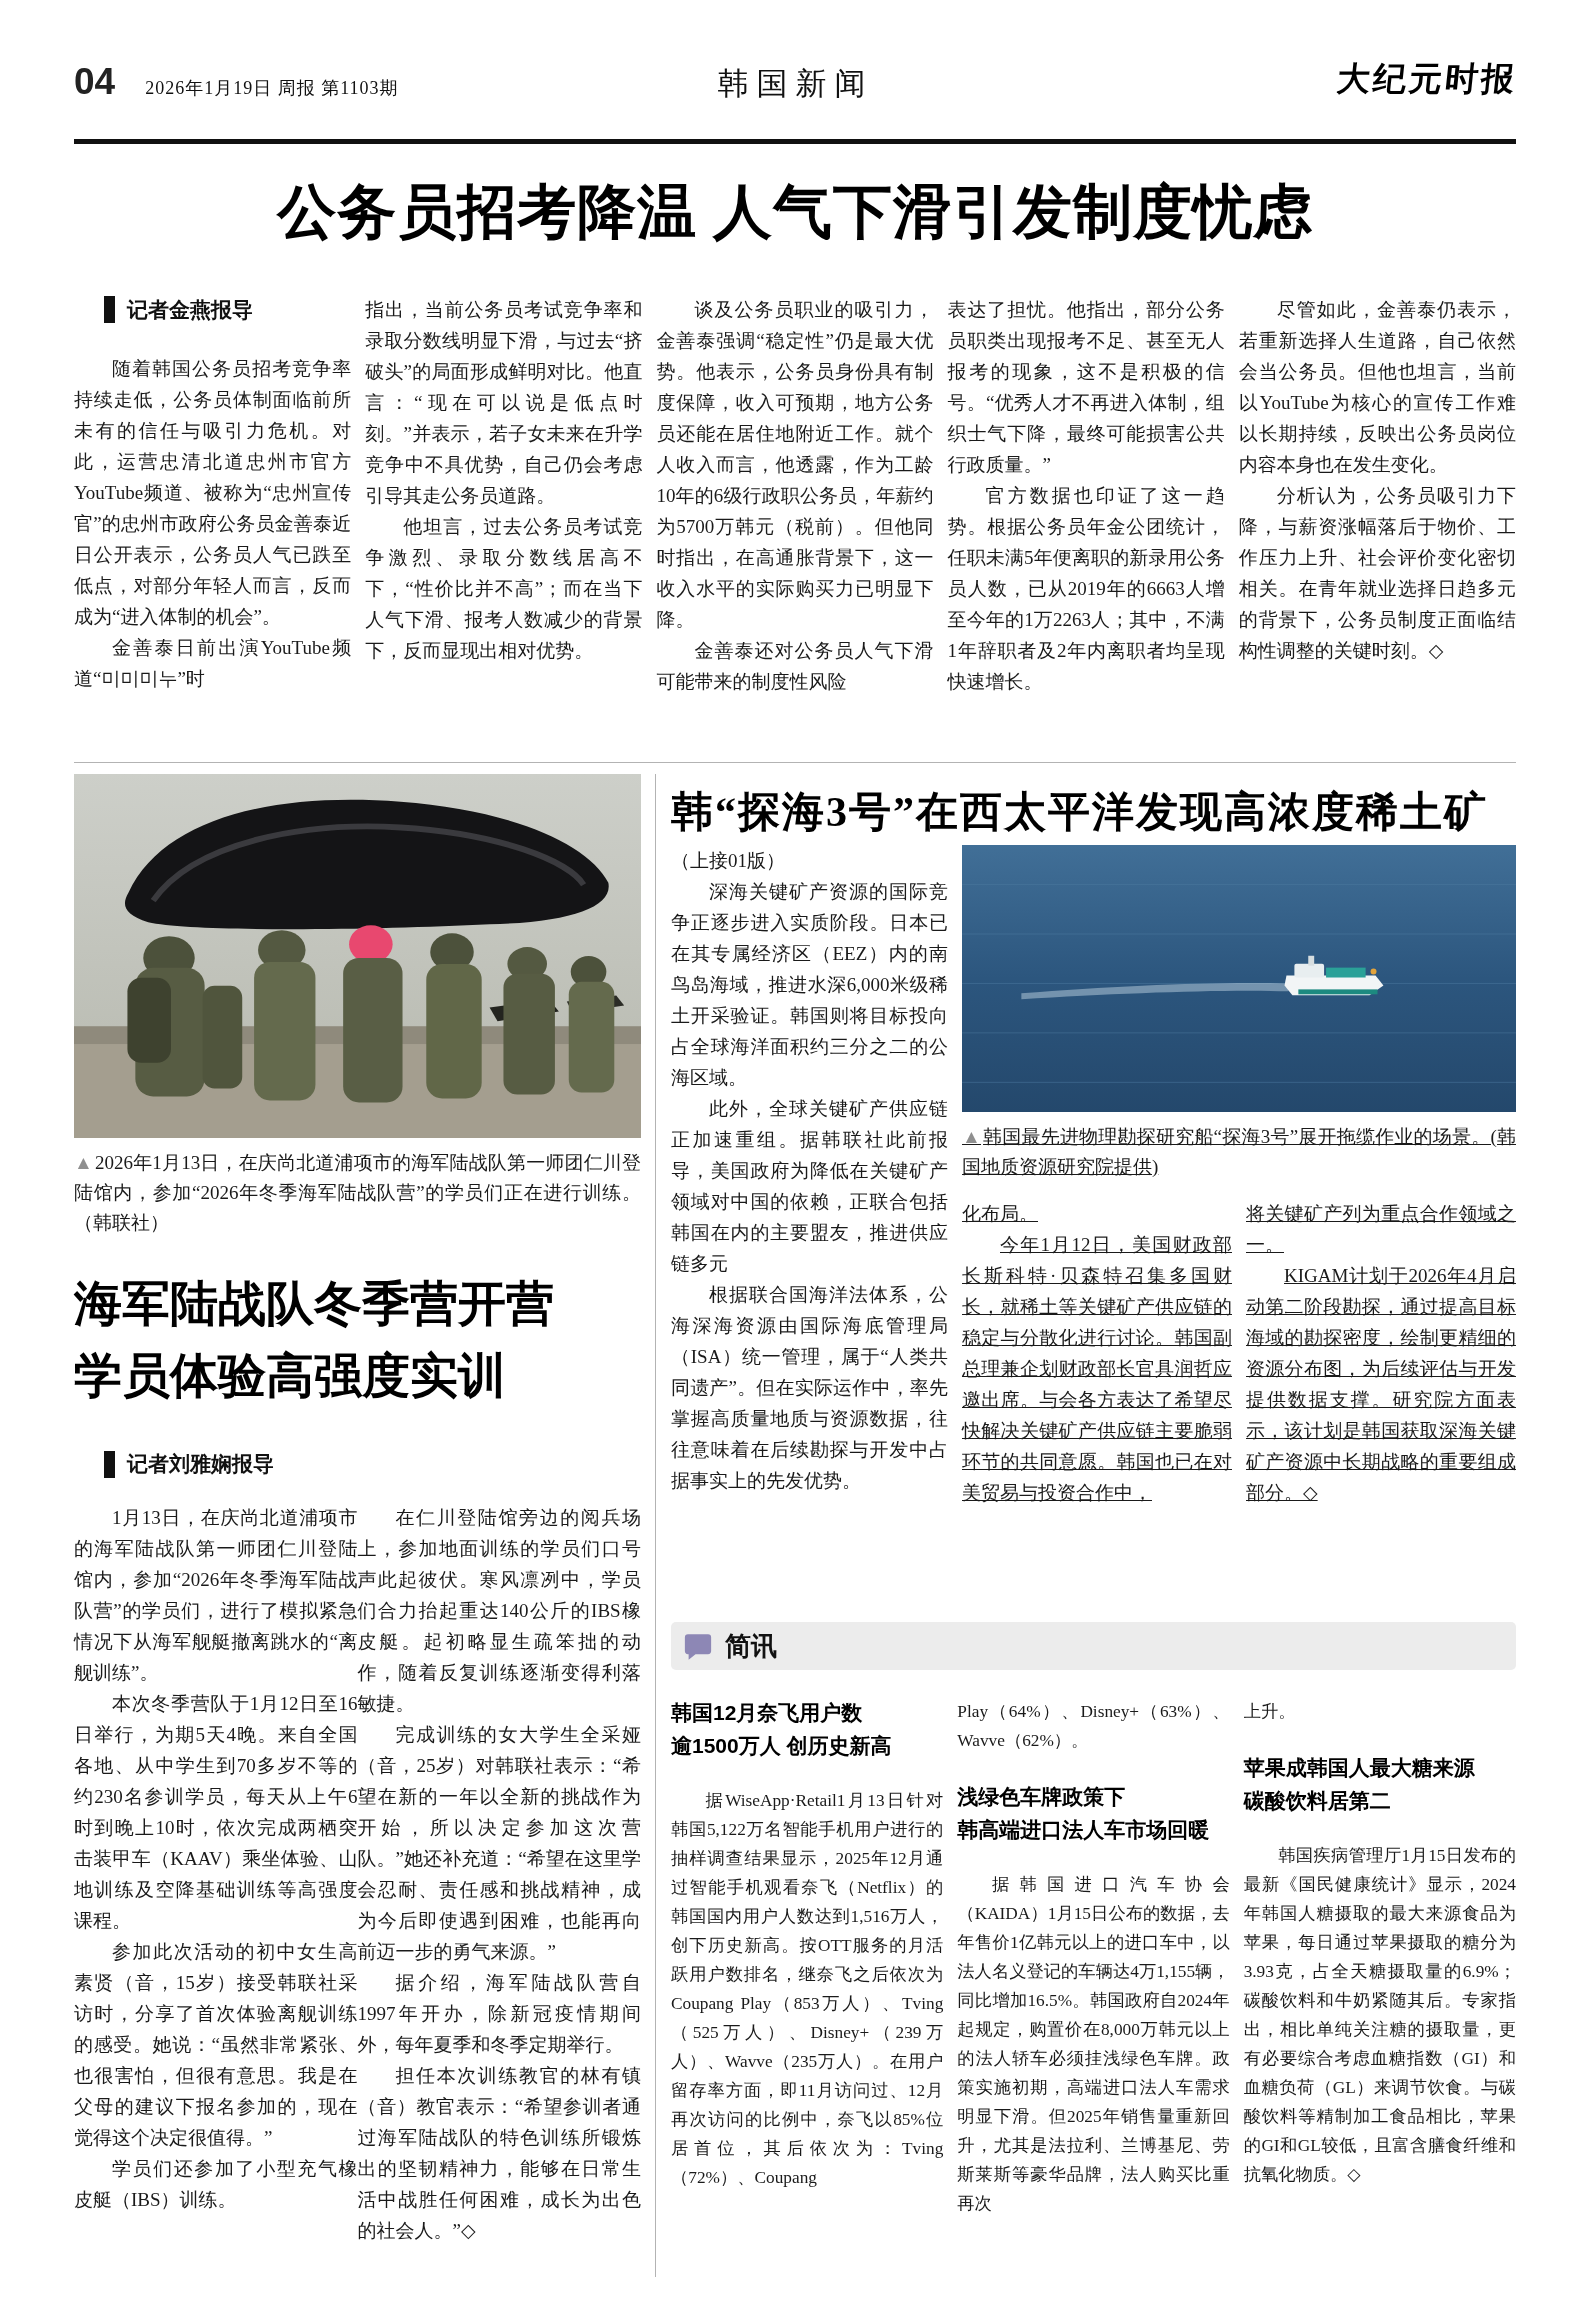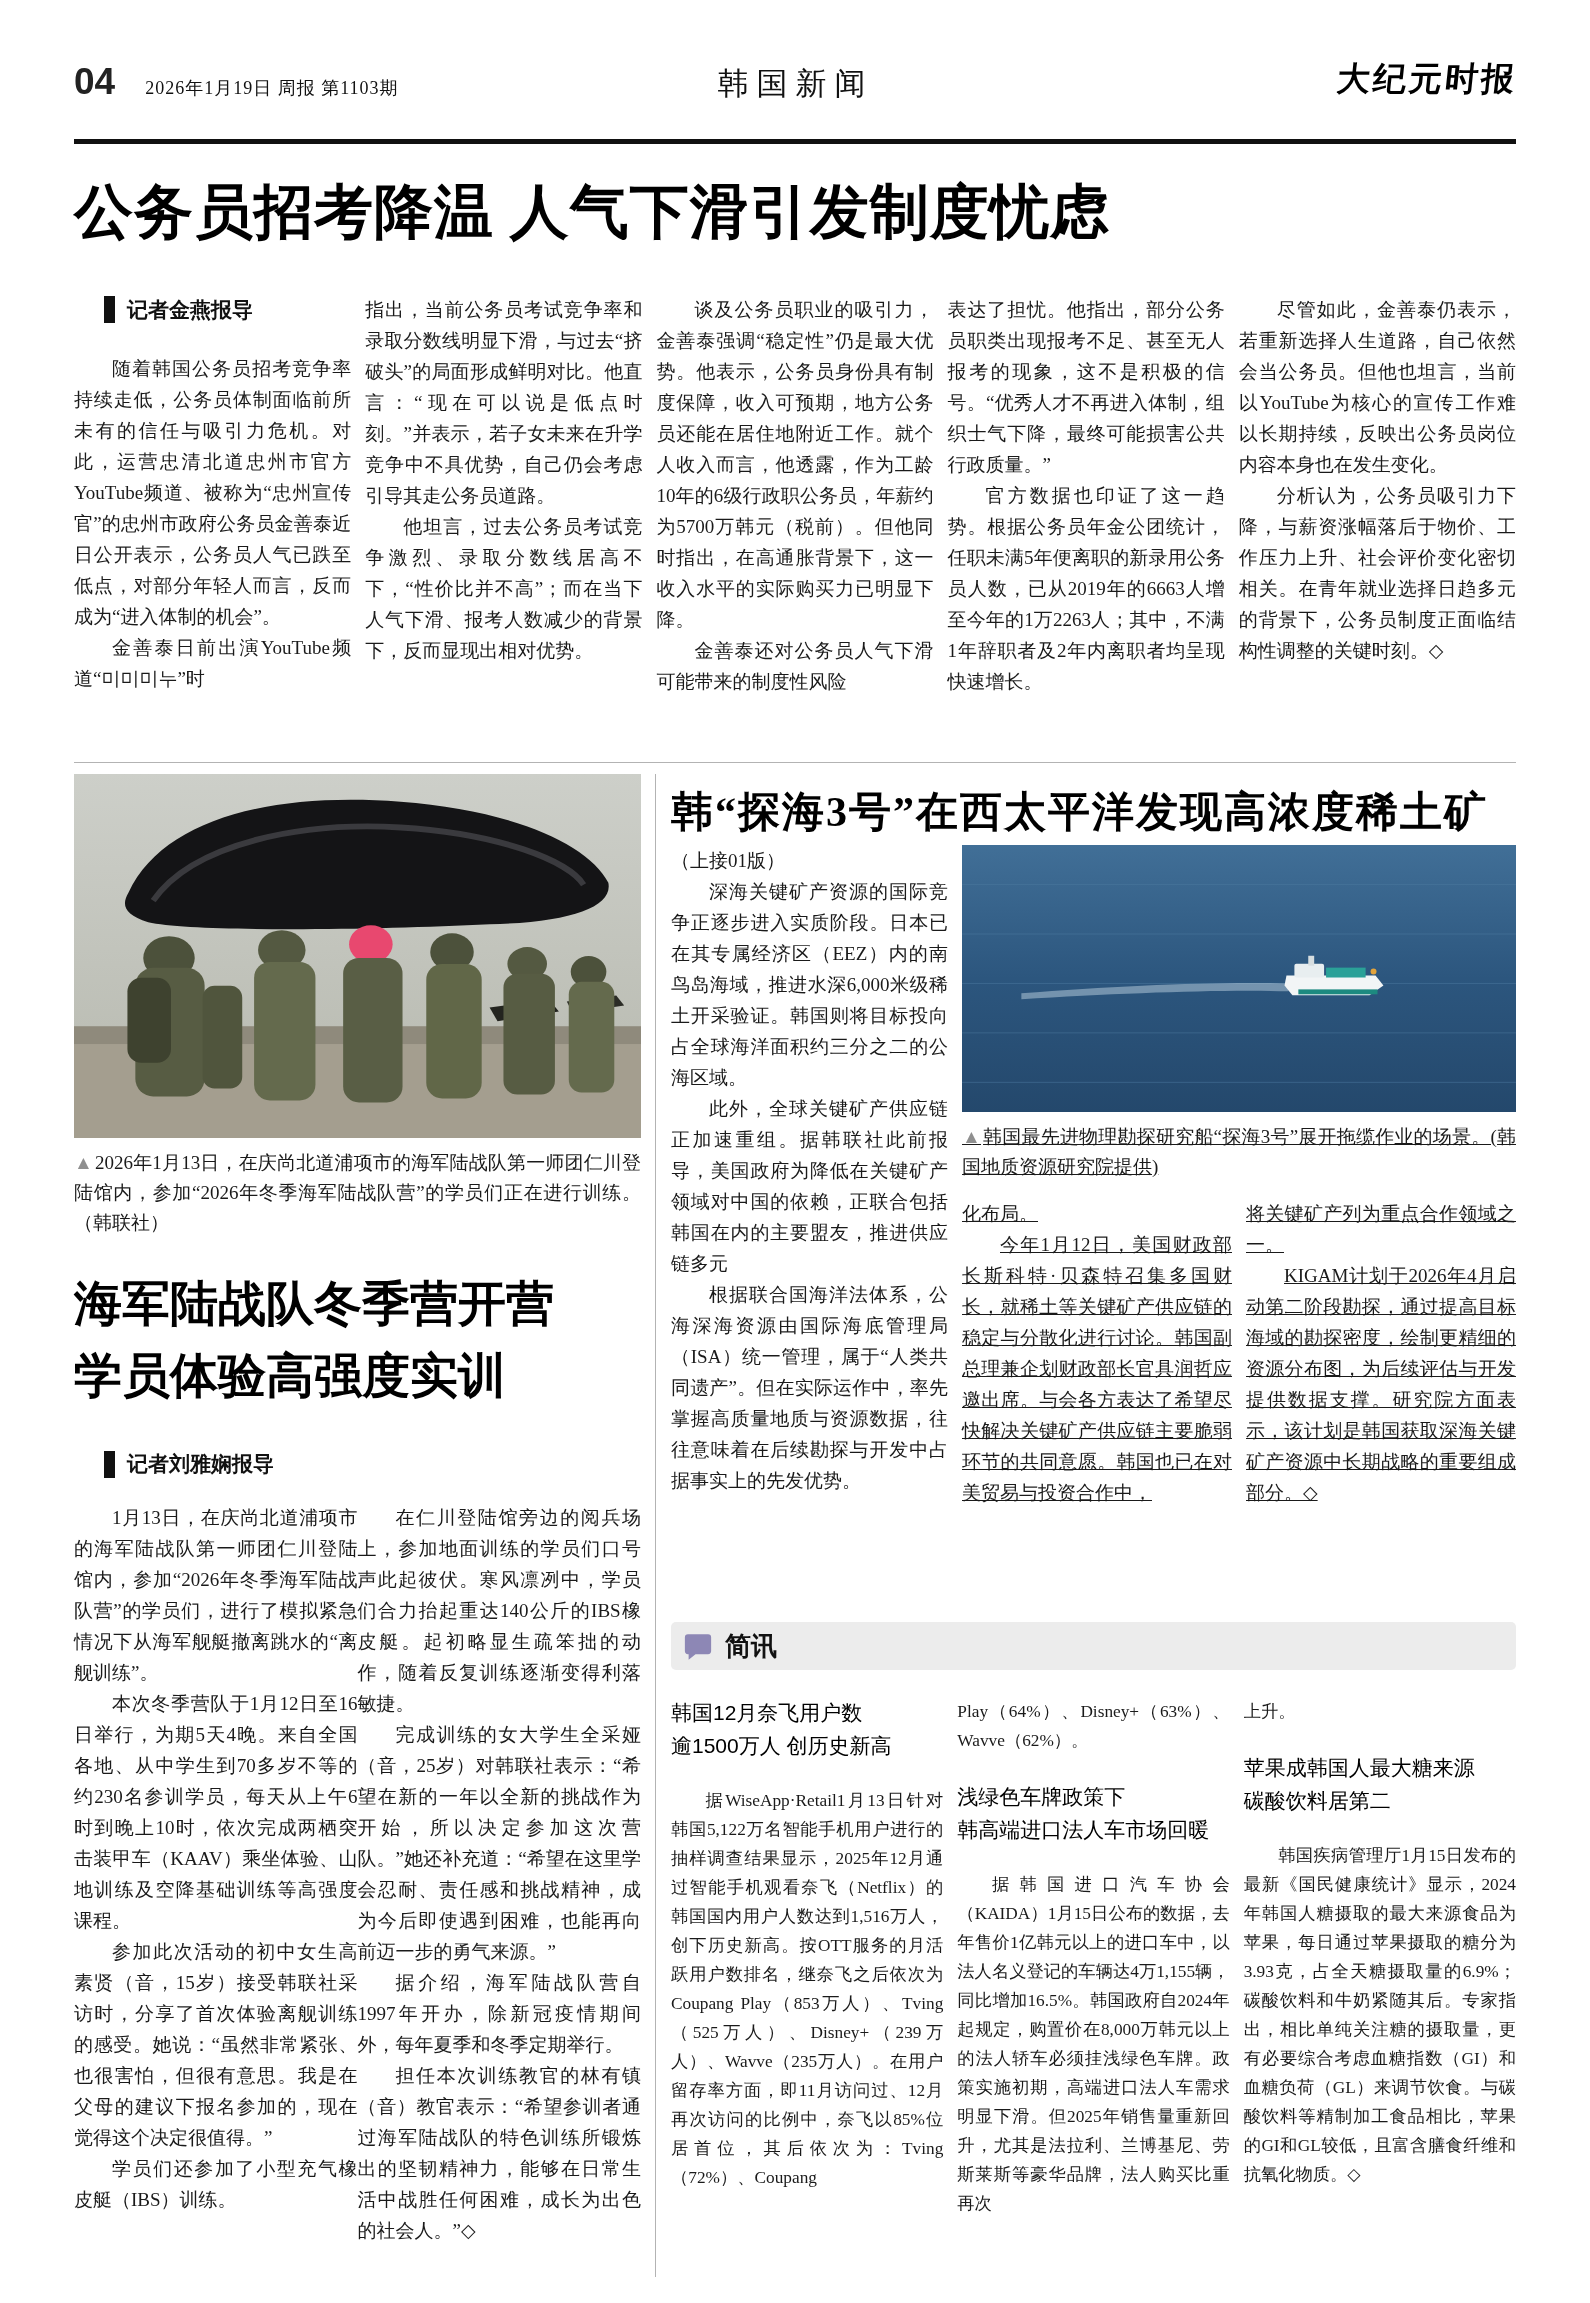--- a/index.html
+++ b/index.html
@@ -8,21 +8,21 @@
   
   .hdr-left{position:absolute;left:74px;top:61px;display:flex;align-items:baseline;}
   .page-num{font-family:"Liberation Sans","DejaVu Sans",sans-serif;font-size:37px;font-weight:700;color:#222;}
   .date-line{margin-left:30px;font-size:18px;color:#111;letter-spacing:1px;}
   .section-title{position:absolute;left:0;right:0;top:63px;text-align:center;font-size:31px;letter-spacing:8px;color:#111;}
   .masthead{position:absolute;right:74px;top:57px;font-size:33px;font-weight:900;letter-spacing:3px;
             transform:skewX(-6deg);color:#000;}
   .rule-black{position:absolute;left:74px;top:139px;width:1442px;height:5px;background:#111;}
   
   .art1{position:absolute;left:74px;top:176px;width:1442px;}
-  .art1-headline{text-align:left;font-size:59px;font-weight:900;line-height:1.25;letter-spacing:1px;color:#000;}
+  .art1-headline{text-align:center;font-size:59px;font-weight:900;line-height:1.25;letter-spacing:1px;color:#000;}
   .art1-cols{display:flex;gap:14px;margin-top:44px;}
   .col{flex:1;min-width:0;font-size:19px;line-height:31px;text-align:justify;}
   .para{margin:0;text-indent:2em;}
   .para.cont{text-indent:0;}
   .byline{display:flex;align-items:center;margin-bottom:28px;font-family:"Liberation Sans","DejaVu Sans",sans-serif;
           font-size:21px;font-weight:700;color:#111;padding-left:30px;}
   .byline-bar{display:inline-block;width:11px;height:27px;background:#111;margin-right:12px;}
   
   .hr-thin{position:absolute;left:74px;top:762px;width:1442px;height:1px;background:#b3b3b3;}
   .v-divider{position:absolute;left:655px;top:774px;width:1px;height:1503px;background:#b3b3b3;}
@@ -44,21 +44,21 @@
   .art2-subcols{display:flex;gap:14px;margin-top:16px;}
   .art2-subcols .col{width:270px;flex:none;}
   
   .briefs-bar{position:absolute;left:0;top:838px;width:845px;height:48px;background:#ececec;border-radius:5px;
               display:flex;align-items:center;}
   .briefs-icon{margin-left:12px;margin-right:12px;width:30px;height:30px;flex:none;}
   .briefs-label{font-family:"Liberation Sans","DejaVu Sans",sans-serif;font-size:26px;font-weight:700;color:#111;}
   .briefs-cols{position:absolute;left:0;top:913px;width:845px;display:flex;gap:14px;}
   .brief-col{flex:1;min-width:0;font-size:17.3px;line-height:29px;text-align:justify;}
   .brief-col .para{margin:0 0 0 0;}
-  .brief-title{font-family:"Liberation Sans","DejaVu Sans",sans-serif;font-size:21px;font-weight:400;
+  .brief-title{font-family:"Liberation Sans","DejaVu Sans",sans-serif;font-size:21px;font-weight:700;
                line-height:1.55;color:#000;margin:26px 0 24px 0;}
   .brief-col .brief-title:first-child{margin-top:0;}
 </style>
 </head>
 <body>
 
 <div class="page">
 
   <div class="hdr-left">
     <span class="page-num">04</span>

